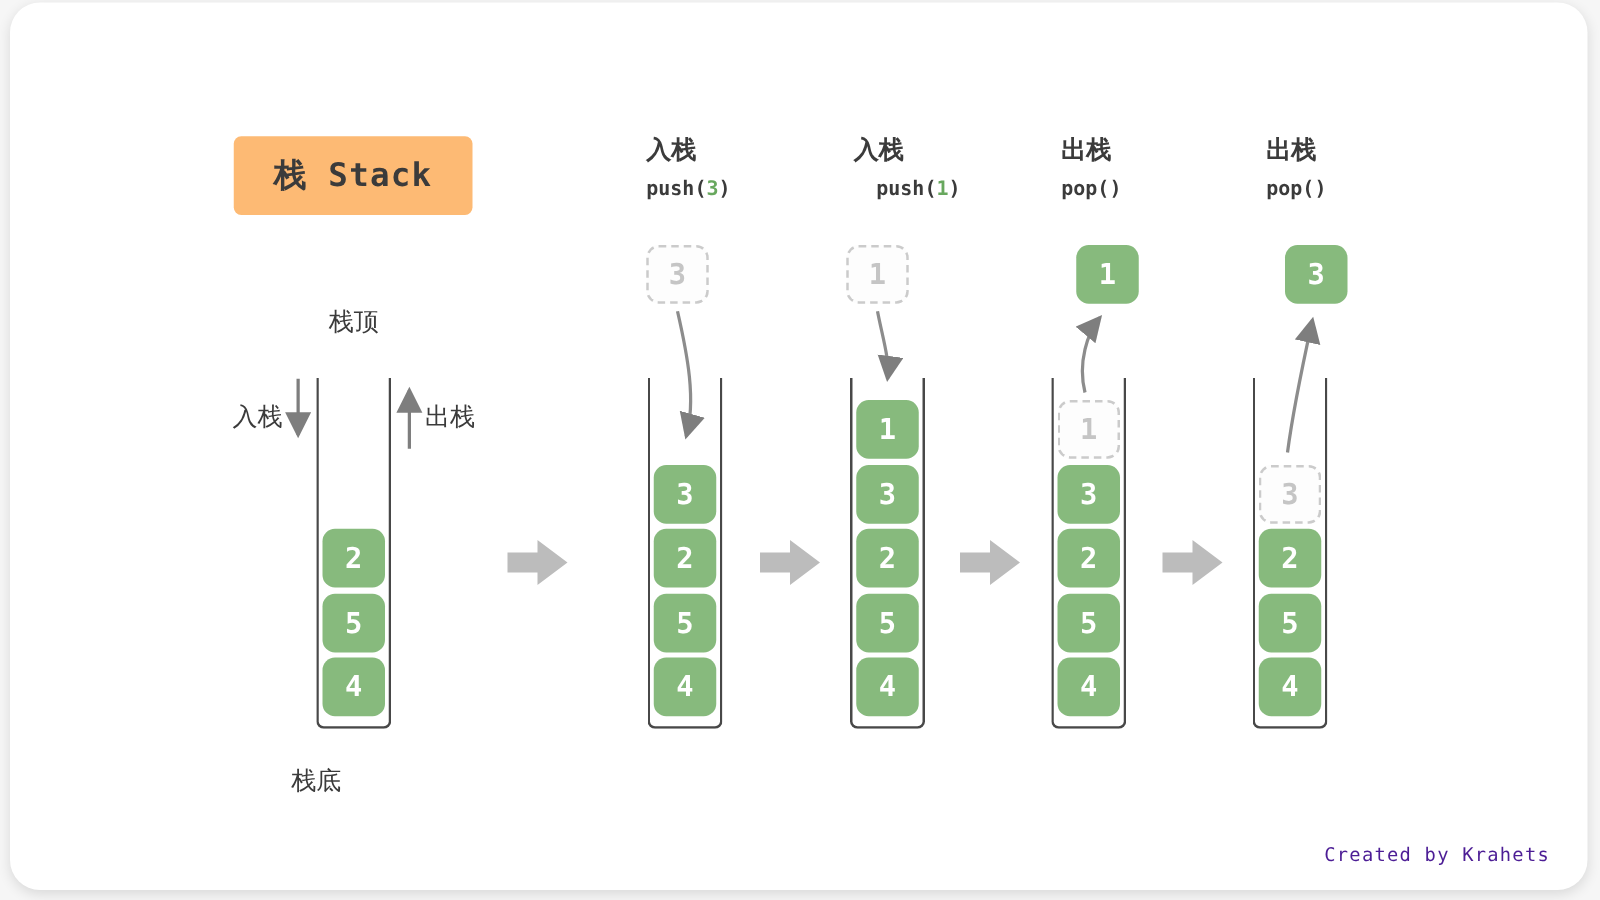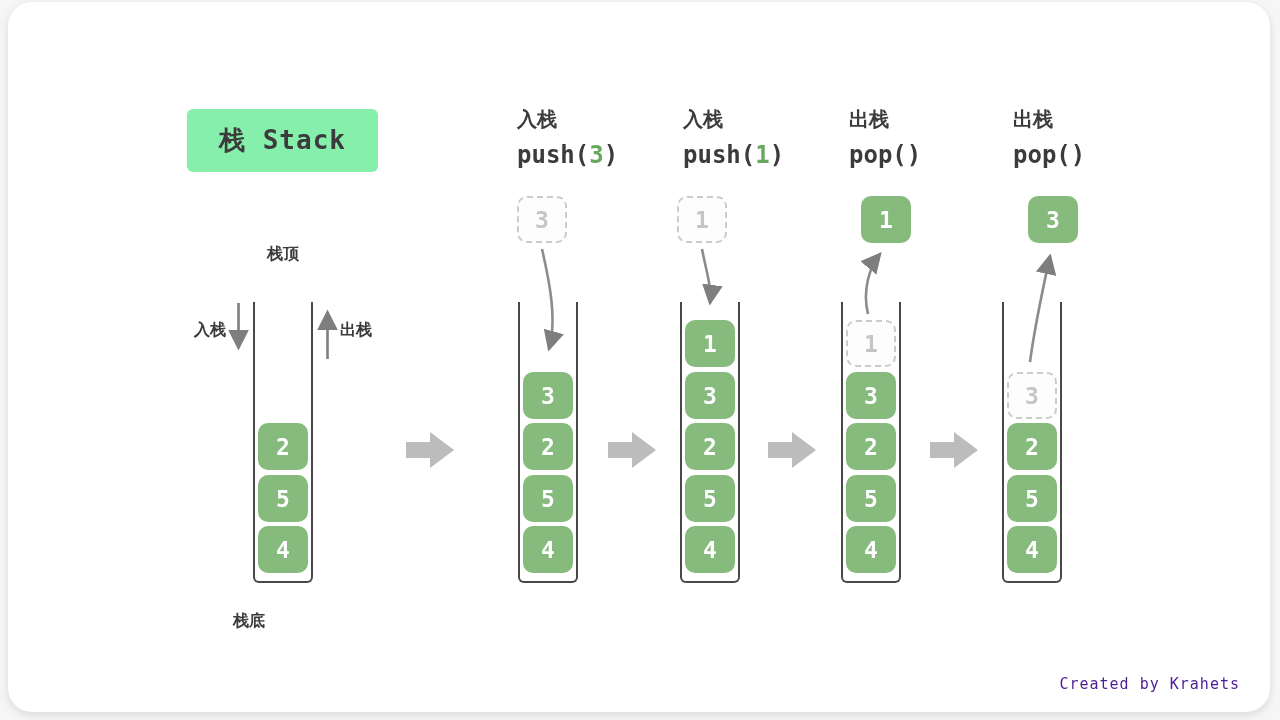--- a/index.html
+++ b/index.html
@@ -1,25 +1,25 @@
 <!DOCTYPE html>
 <html><head>
 <meta charset="utf-8">
 <style>
   html,body{margin:0;padding:0;background:#f6f6f6;font-family:"DejaVu Sans","Liberation Sans",sans-serif;}
   #canvas{position:relative;width:1280px;height:720px;overflow:hidden;background:#f6f6f6;}
   #card{position:absolute;left:8px;top:2px;width:1262px;height:710px;background:#ffffff;
         border-radius:24px;box-shadow:0 3px 10px rgba(0,0,0,0.12);}
   .abs{position:absolute;}
-  #title-badge{left:187px;top:109px;width:191px;height:63px;background:#86efac;border-radius:6px;
+  #title-badge{left:187px;top:109px;width:191px;height:63px;background:#fdba74;border-radius:6px;
         display:flex;align-items:center;justify-content:center;font-size:26px;font-weight:bold;
         color:#3b3b3b;font-family:"DejaVu Sans Mono","Liberation Mono",monospace;letter-spacing:1px;}
-  .zh-label{font-size:16px;font-weight:bold;color:#3b3b3b;}
+  .zh-label{font-size:20px;font-weight:normal;color:#3b3b3b;}
   .caption-line1{font-size:20px;font-weight:bold;color:#3b3b3b;}
-  .caption-code{font-size:24px;color:#3b3b3b;font-family:"DejaVu Sans Mono","Liberation Mono",monospace;font-weight:600;}
+  .caption-code{font-size:16px;color:#3b3b3b;font-family:"DejaVu Sans Mono","Liberation Mono",monospace;font-weight:600;}
   .caption-code .arg{color:#68a85e;font-weight:bold;}
   .container{border-left:2px solid #484848;border-right:2px solid #484848;border-bottom:2px solid #484848;
         border-radius:0 0 6px 6px;background:transparent;}
   .cell{width:50px;height:47px;border-radius:10px;background:#87ba7d;display:flex;align-items:center;
         justify-content:center;color:#ffffff;font-size:23px;font-weight:bold;
         font-family:"DejaVu Sans Mono","Liberation Mono",monospace;box-sizing:border-box;}
   .cell.ghost{background:#fdfdfd;border:2px dashed #cbcbcb;color:#c5c5c5;}
   #watermark{right:40px;top:675px;font-size:15px;color:#4c1d95;
         font-family:"DejaVu Sans Mono","Liberation Mono",monospace;letter-spacing:1px;}
   svg{position:absolute;left:0;top:0;pointer-events:none;}
@@ -51,21 +51,21 @@
       <div class="abs caption-line1" style="left: 517px; top: 106px;">入栈</div>
       <div class="abs caption-code" style="left: 517px; top: 141px;"><span>push(</span><span class="arg">3</span><span>)</span></div>
       <div class="abs container" style="left: 680px; top: 302px; width: 56px; height: 279px;"></div>
       <div class="abs cell" style="left: 685px; top: 320px;">1</div>
       <div class="abs cell" style="left: 685px; top: 372px;">3</div>
       <div class="abs cell" style="left: 685px; top: 423px;">2</div>
       <div class="abs cell" style="left: 685px; top: 475px;">5</div>
       <div class="abs cell" style="left: 685px; top: 526px;">4</div>
       <div class="abs cell ghost" style="left: 677px; top: 196px;">1</div>
       <div class="abs caption-line1" style="left: 683px; top: 106px;">入栈</div>
-      <div class="abs caption-code" style="left: 683px; top: 141px;"><span>push(</span><span class="arg">1</span><span>)</span></div>
+      <div class="abs caption-code" style="left: 701px; top: 141px;"><span>push(</span><span class="arg">1</span><span>)</span></div>
       <div class="abs container" style="left: 841px; top: 302px; width: 56px; height: 279px;"></div>
       <div class="abs cell ghost" style="left: 846px; top: 320px;">1</div>
       <div class="abs cell" style="left: 846px; top: 372px;">3</div>
       <div class="abs cell" style="left: 846px; top: 423px;">2</div>
       <div class="abs cell" style="left: 846px; top: 475px;">5</div>
       <div class="abs cell" style="left: 846px; top: 526px;">4</div>
       <div class="abs cell" style="left: 861px; top: 196px;">1</div>
       <div class="abs caption-line1" style="left: 849px; top: 106px;">出栈</div>
       <div class="abs caption-code" style="left: 849px; top: 141px;"><span>pop(</span><span class="arg"></span><span>)</span></div>
       <div class="abs container" style="left: 1002px; top: 302px; width: 56px; height: 279px;"></div>

